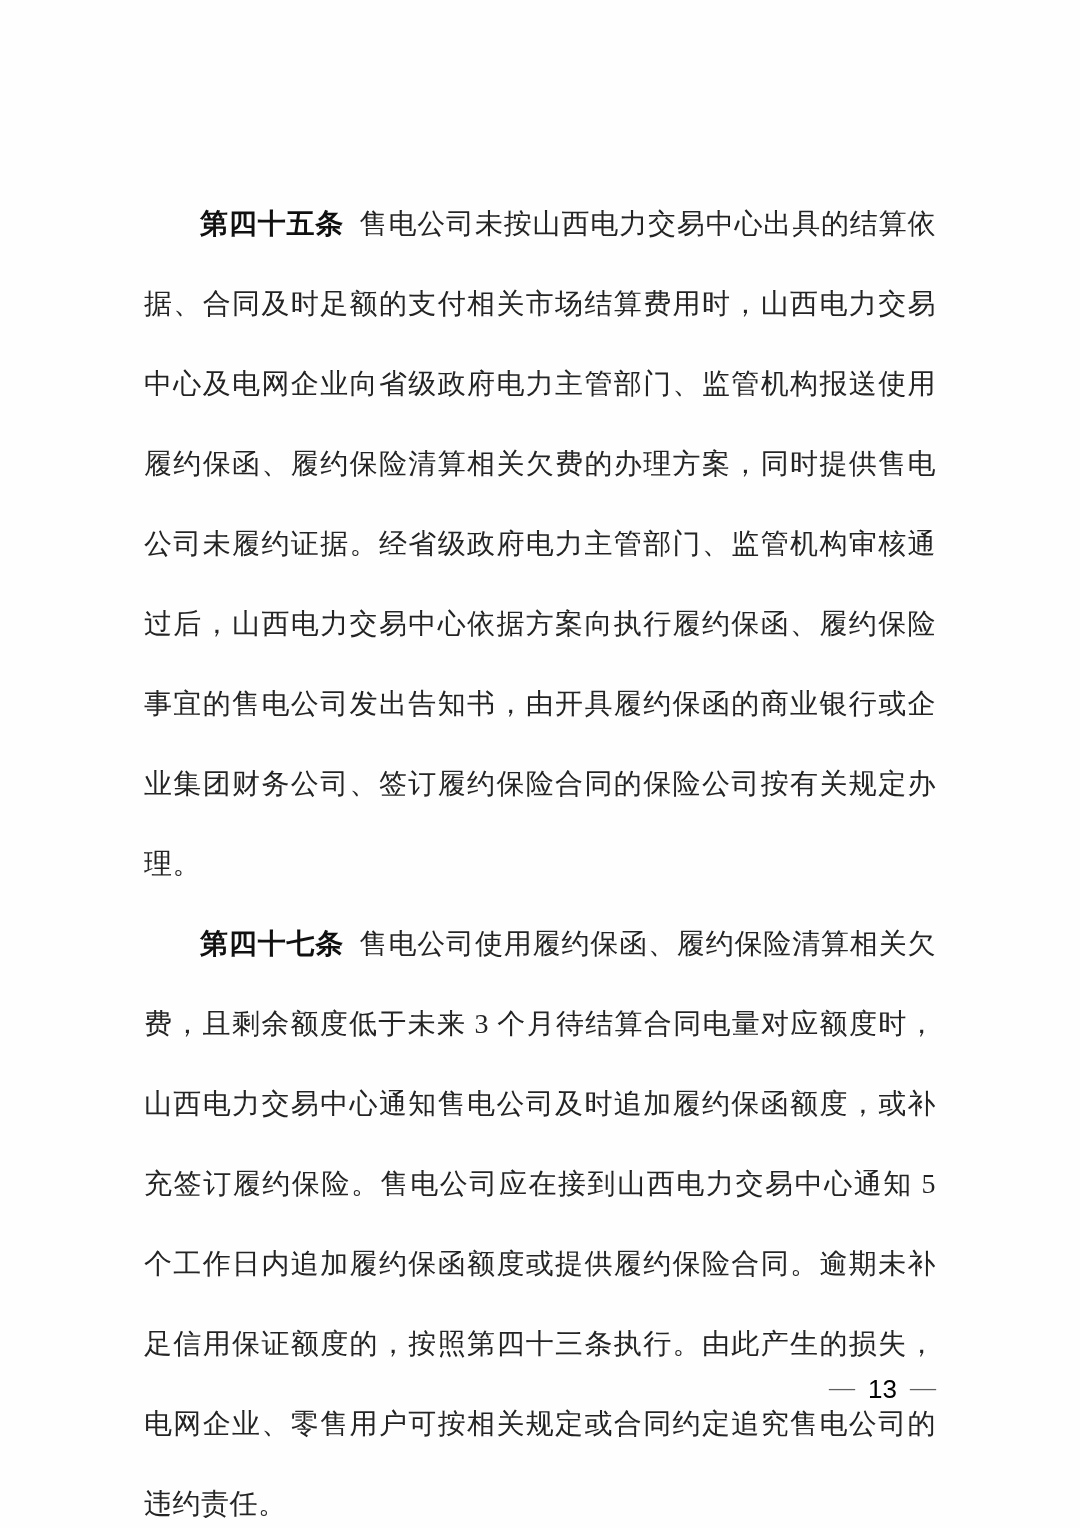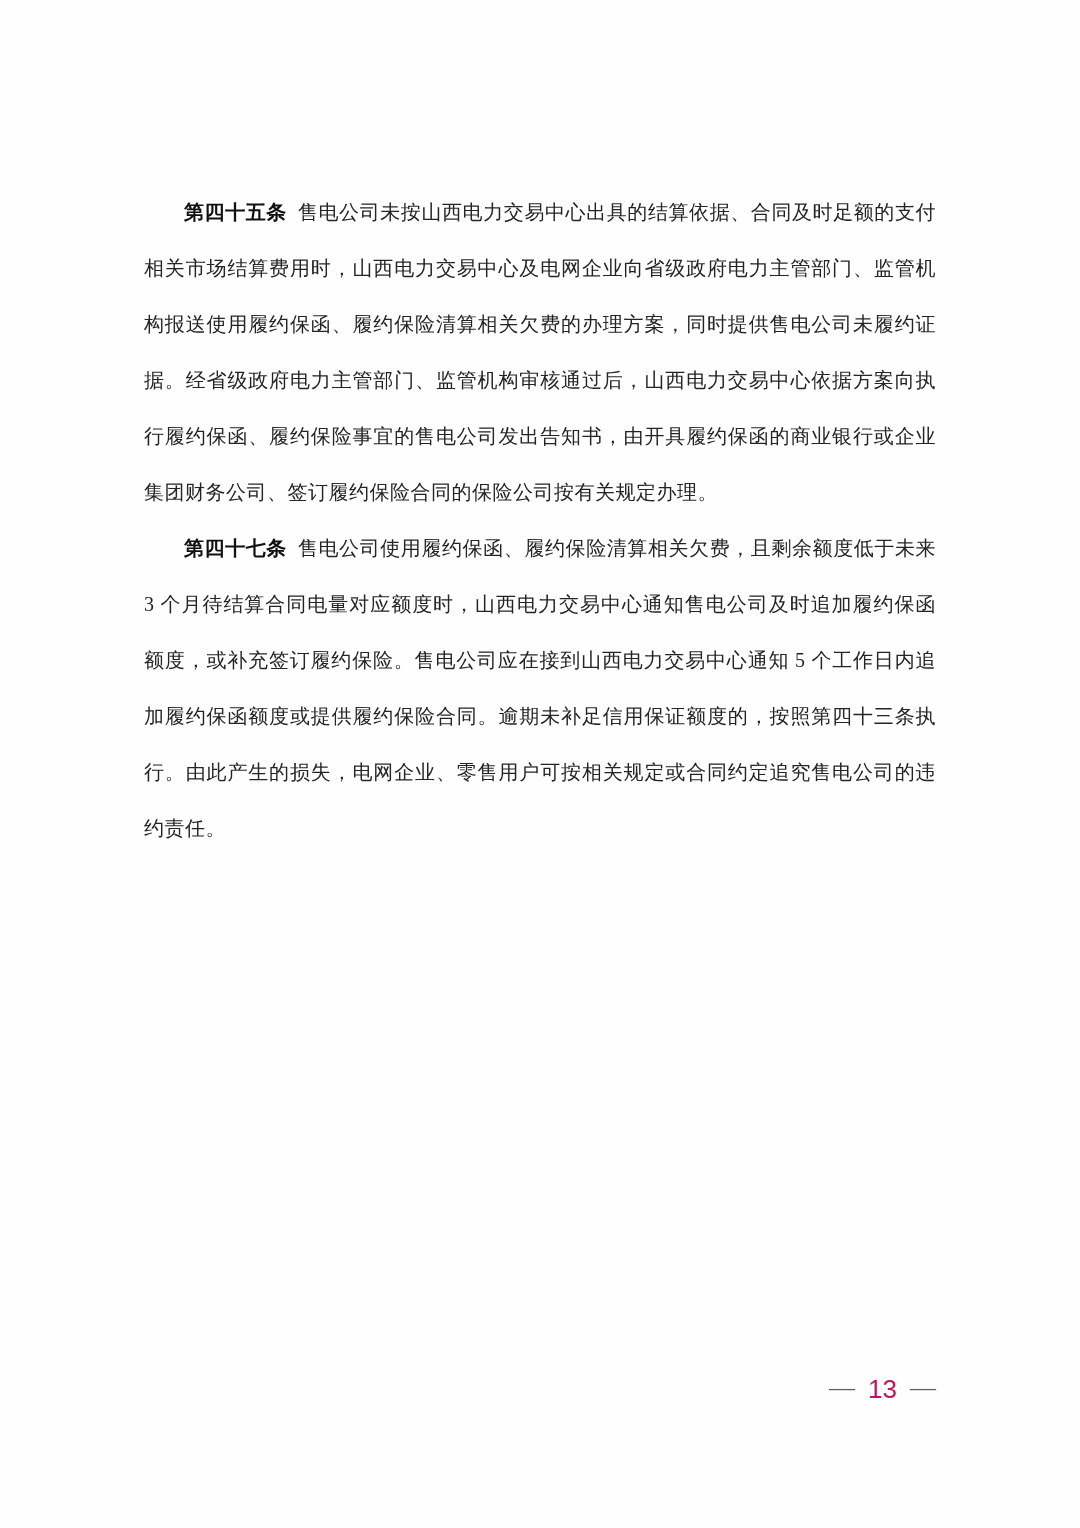--- a/index.html
+++ b/index.html
@@ -16,22 +16,22 @@
     font-family: "Liberation Serif", "DejaVu Serif", serif;
   }
   .content {
     position: absolute;
     left: 144px;
     top: 184px;
     width: 792px;
   }
   .para {
     margin: 0;
-    font-size: 20px;
-    line-height: 56px;
+    font-size: 28px;
+    line-height: 80px;
     text-align: justify;
     text-indent: 2em;
     color: #212121;
     letter-spacing: 0.5px;
   }
   .article-heading {
     font-weight: bold;
     color: #101010;
     margin-right: 0.55em;
   }
@@ -48,21 +48,21 @@
     font-size: 27px;
     line-height: 34px;
     color: #3d3d3d;
   }
   .footer .dash {
     color: #5f5f5f;
     font-size: 26px;
     transform: translateY(-1px);
   }
   .footer .pagenum {
-    color: #be185d;
+    color: #000000;
     font-family: "Liberation Sans", "DejaVu Sans", sans-serif;
     font-size: 26px;
   }
 </style>
 </head>
 <body>
 
 <div class="page">
 
   <div class="content">

